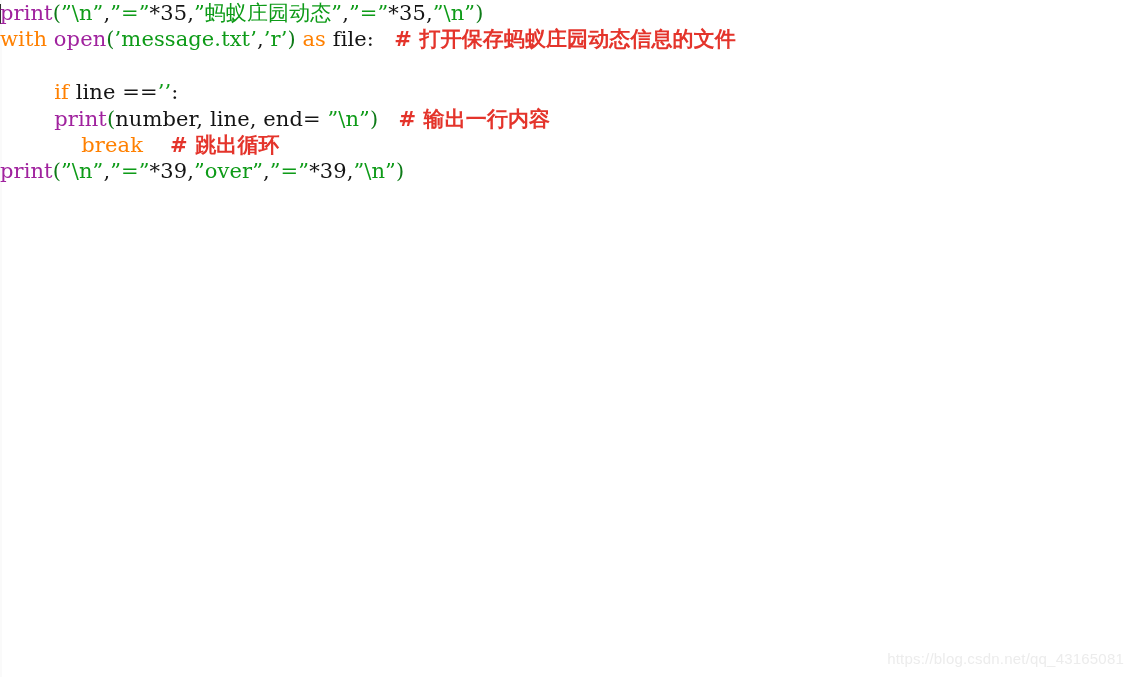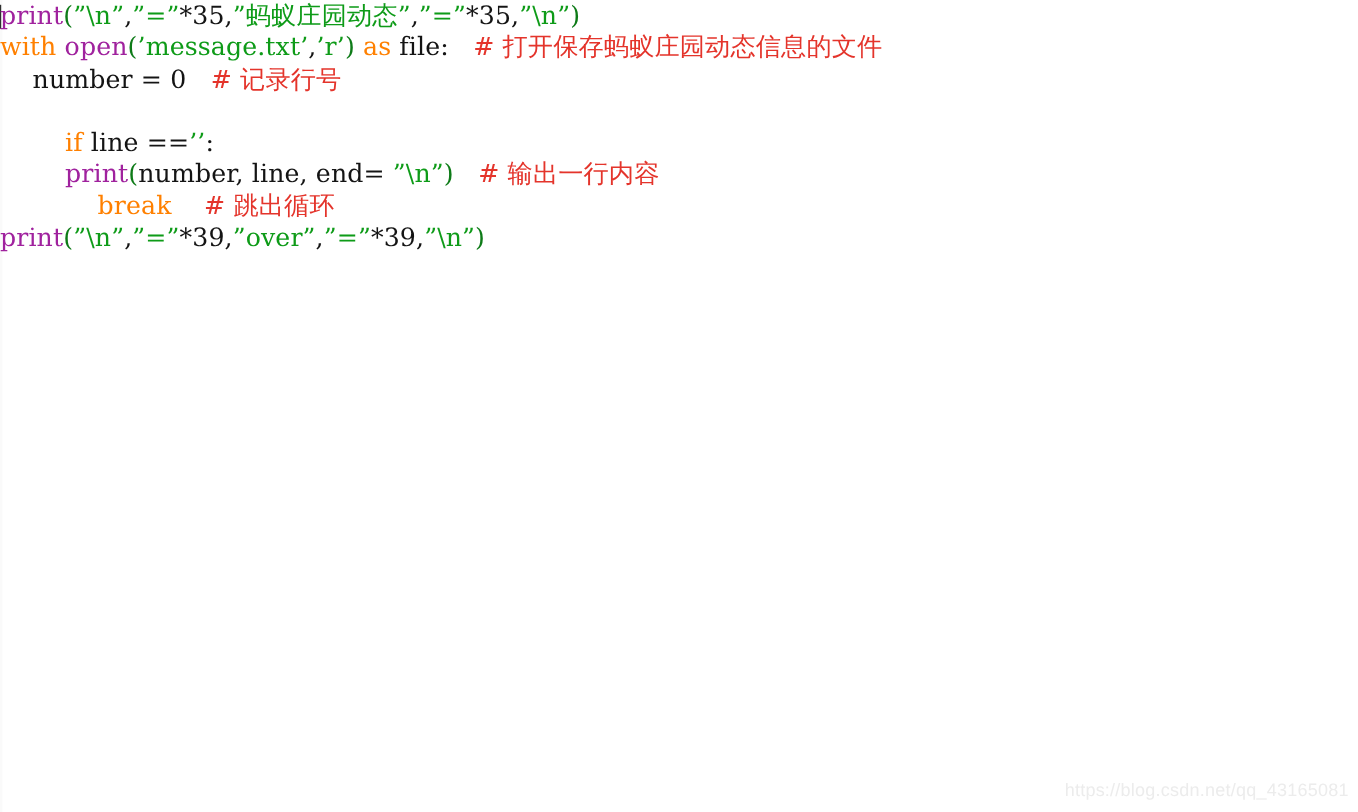--- a/index.html
+++ b/index.html
@@ -33,21 +33,21 @@
     letter-spacing: 0.1px;
   }
 
   .tok { white-space: pre; }
 
   .t-def   { color: #141414; }
   .t-fn    { color: #A0229E; }
   .t-kw    { color: #FF8000; margin-top: 16px; }
   .t-str   { color: #0E9B18; }
   .t-punct { color: #0E7B18; }
-  .t-com   { color: #E4342B; }
+  .t-com   { color: #E4342B; font-weight: bold; }
 
   .caret {
     display: inline-block;
     width: 1px;
     height: 20px;
     background: #303030;
     vertical-align: -4px;
     margin-right: -1px;
   }
 
@@ -72,21 +72,20 @@
   }
 </style>
 </head>
 <body>
 
 <div class="left-edge"></div>
 
 <div id="code-block">
     <div class="code-line" id="line-1"><span class="caret"></span><span class="tok t-fn">print</span><span class="tok t-punct">(</span><span class="tok t-str">”\n”</span><span class="tok t-def">,</span><span class="tok t-str">”=”</span><span class="tok t-def">*35,</span><span class="tok t-str">”蚂蚁庄园动态”</span><span class="tok t-def">,</span><span class="tok t-str">”=”</span><span class="tok t-def">*35,</span><span class="tok t-str">”\n”</span><span class="tok t-punct">)</span></div>
     <div class="code-line" id="line-2"><span class="tok t-kw">with</span><span class="tok t-def"> </span><span class="tok t-fn">open</span><span class="tok t-punct">(</span><span class="tok t-str">’message.txt’</span><span class="tok t-def">,</span><span class="tok t-str">’r’</span><span class="tok t-punct">)</span><span class="tok t-def"> </span><span class="tok t-kw">as</span><span class="tok t-def"> file:   </span><span class="tok t-com"># 打开保存蚂蚁庄园动态信息的文件</span></div>
-    <div class="code-line" id="line-3"><span class="tok t-def">    </span><span class="tok t-def">number = 0   </span><span class="tok t-com"># 记录行号</span></div>
     <div class="code-line" id="line-6"><span class="tok t-def">        </span></div>
     <div class="code-line" id="line-7"><span class="tok t-def">        </span><span class="tok t-kw">if</span><span class="tok t-def"> line ==</span><span class="tok t-str">’’</span><span class="tok t-def">:</span></div>
     <div class="code-line" id="line-9"><span class="tok t-def">        </span><span class="tok t-fn">print</span><span class="tok t-punct">(</span><span class="tok t-def">number, line, end= </span><span class="tok t-str">”\n”</span><span class="tok t-punct">)</span><span class="tok t-def">   </span><span class="tok t-com"># 输出一行内容</span></div>
     <div class="code-line" id="line-8"><span class="tok t-def">            </span><span class="tok t-kw">break</span><span class="tok t-def">    </span><span class="tok t-com"># 跳出循环</span></div>
     <div class="code-line" id="line-10"><span class="tok t-fn">print</span><span class="tok t-punct">(</span><span class="tok t-str">”\n”</span><span class="tok t-def">,</span><span class="tok t-str">”=”</span><span class="tok t-def">*39,</span><span class="tok t-str">”over”</span><span class="tok t-def">,</span><span class="tok t-str">”=”</span><span class="tok t-def">*39,</span><span class="tok t-str">”\n”</span><span class="tok t-punct">)</span></div>
   </div>
 
 <div id="watermark">https://blog.csdn.net/qq_43165081</div>
 
 </body></html>

